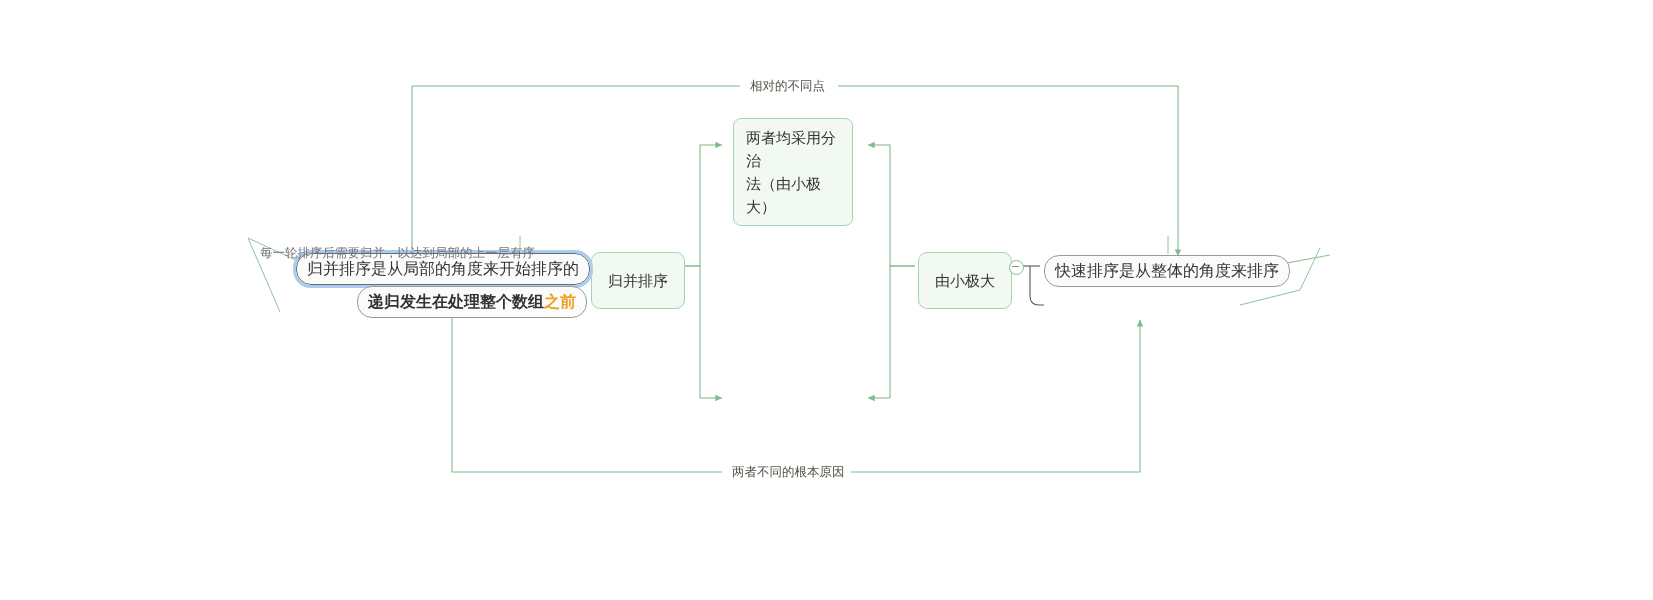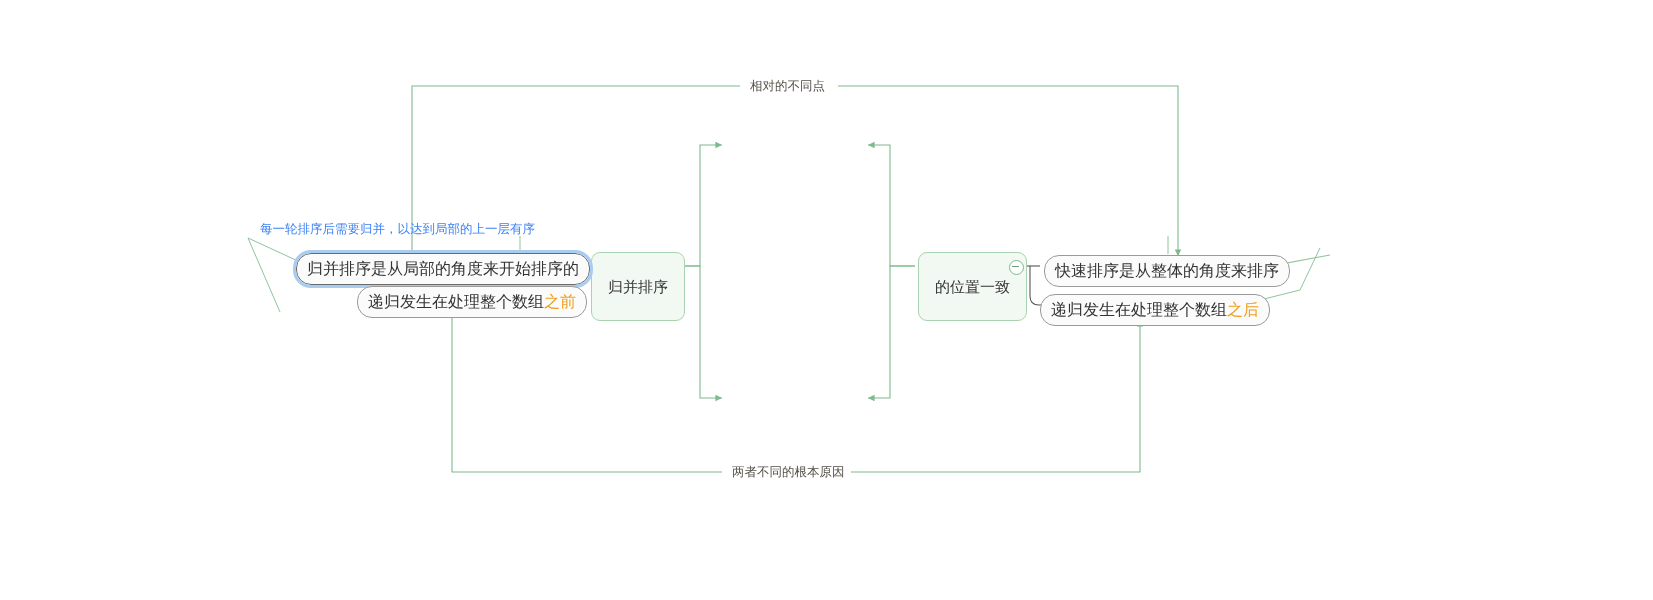--- a/index.html
+++ b/index.html
@@ -19,21 +19,21 @@
   .green{
     background:#f2f9f3;
     border:1px solid #a9d3b0;
     border-radius:8px;
     color:#333333;
     font-size:15px;
     line-height:23px;
     padding:7px 12px;
     white-space:pre-line;
   }
-  .green.small{font-size:15px;padding:22px 16px;border-radius:9px;}
+  .green.small{font-size:15px;padding:16px 16px;border-radius:9px;}
 
   
   .gray{
     background:#fbfbfb;
     border:1px solid #9a9a9a;
     border-radius:15px;
     color:#333333;
     font-size:16px;
     line-height:20px;
     padding:5px 10px;
@@ -43,24 +43,25 @@
   .selected{
     outline:3px solid #a8cdf0;
     outline-offset:0px;
     border-color:#6a6a6a;
   }
   .hl{color:#f0a020;}
 
   
   .note{
     position:absolute;
-    color:#3b82f6;
+    color:#737373;
     font-size:12.5px;
     line-height:17px;
     white-space:pre-line;
+    margin-top:24px;
   }
   
   .rel-label{
     position:absolute;
     color:#555148;
     font-size:12.5px;
     line-height:16px;
     background:#ffffff;
     padding:0 6px;
     white-space:nowrap;
@@ -121,44 +122,43 @@
     <path d="M844,472 L1140,472 L1140,320" stroke="#7fba8c" stroke-width="1.1" fill="none" marker-end="url(#arrowG)"></path>
 
     <path d="M1300,290 L1240,305" stroke="#8fc49a" stroke-width="1" fill="none"></path>
     <path d="M1330,255 L1260,268" stroke="#8fc49a" stroke-width="1.1" fill="none" marker-end="url(#arrowG)"></path>
   </svg>
 
   <div class="rel-label" style="left:744px;top:78px;">相对的不同点</div>
 
   <div class="rel-label" style="left:726px;top:464px;">两者不同的根本原因</div>
 
+  <div class="node green" style="left:733px;top:118px;width:120px;">两者均采用分治
+法（由小极大）</div>
 
 
   <div class="node green small" style="left:591px;top:252px;">归并排序</div>
 
-  <div class="node green small" style="left:918px;top:252px;">的位置一致</div>
+  <div class="node green small" style="left:918px;top:252px;">由小极大</div>
 
   <div class="toggle" style="left:560px;top:260px;"></div>
 
   <div class="toggle" style="left:1009px;top:260px;"></div>
 
   <div class="node gray selected" style="left:296px;top:253px;">
     <span>归并排序是从局部的角度来开始排序的</span>
   </div>
 
-  <div class="node gray" style="left:357px;top:286px;">
+  <div class="node gray" style="left:357px;top:286px;font-weight:bold;">
     <span>递归发生在处理整个数组</span><span class="hl">之前</span>
   </div>
 
   <div class="node gray" style="left:1044px;top:255px;">
     <span>快速排序是从整体的角度来排序</span>
   </div>
 
-  <div class="node gray" style="left:1040px;top:294px;">
-    <span>递归发生在处理整个数组</span><span class="hl">之后</span>
-  </div>
 
   <div class="note" style="left:260px;top:221px;">每一轮排序后需要归并，以达到局部的上一层有序</div>
 
 
 
 
 </div>
 
 </body></html>

